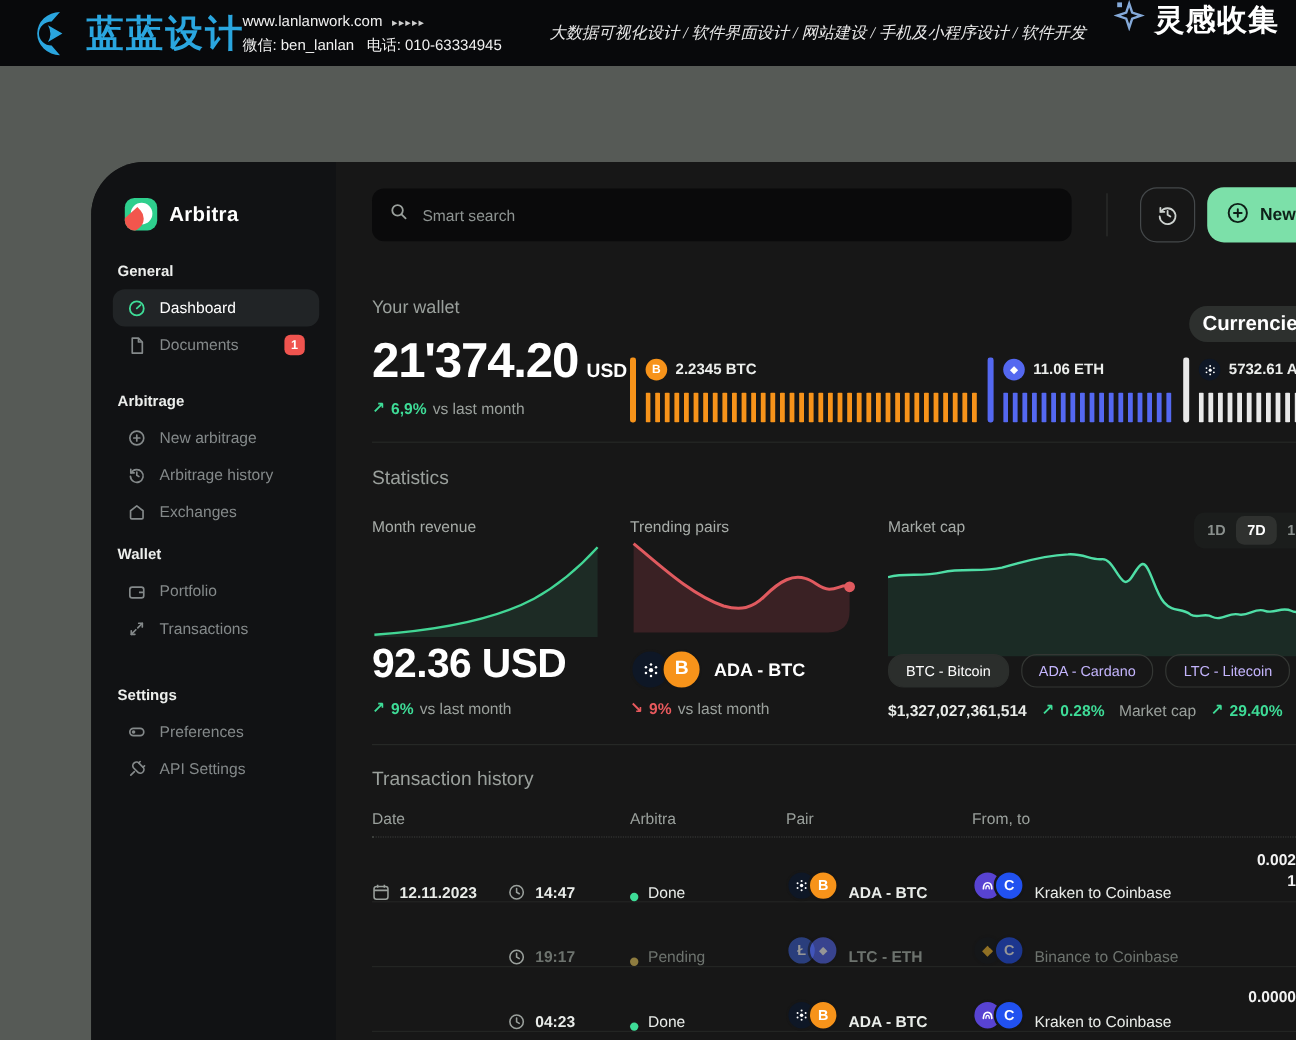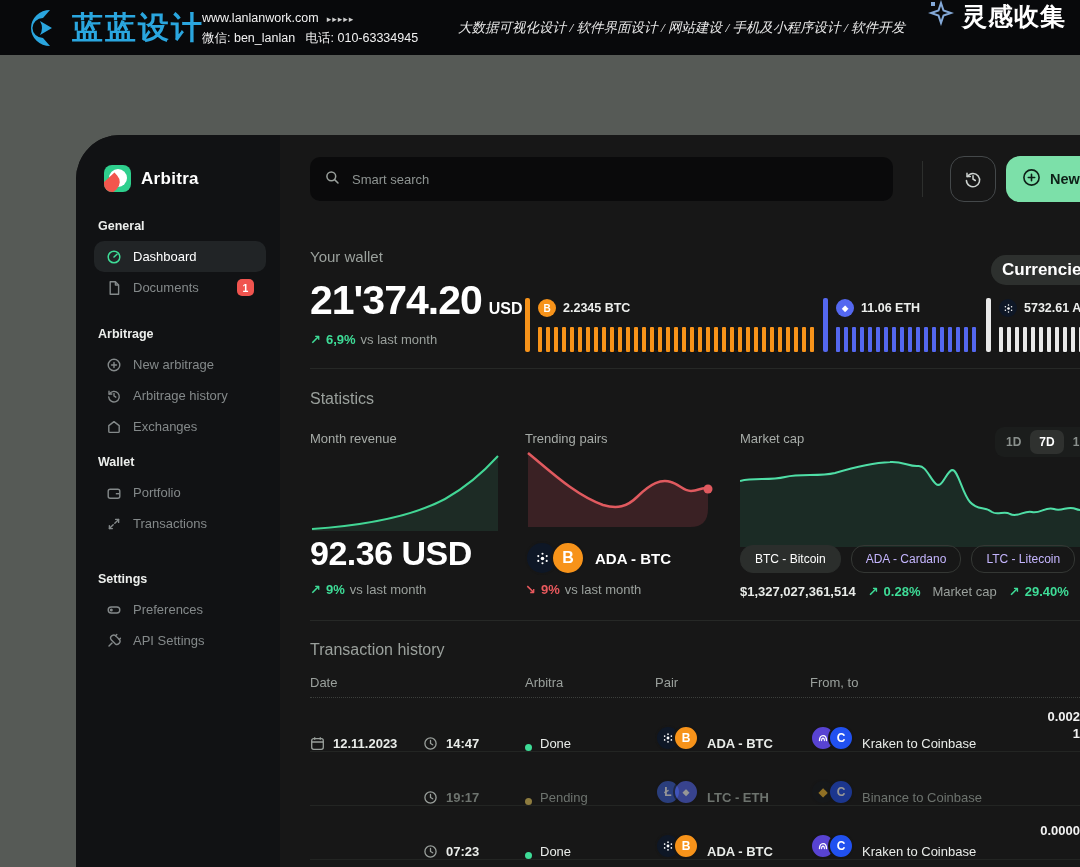--- a/index.html
+++ b/index.html
@@ -562,21 +562,21 @@
   </div>
 
   <div class="t-row" style="top:671px">
     <span class="cell" style="left:113px">
       <span class="ic">
           <svg width="15" height="15" viewBox="0 0 15 15" fill="none" stroke="currentColor" stroke-width="1.3" stroke-linecap="round">
             <circle cx="7.5" cy="7.5" r="5.6"></circle>
             <path d="M7.5 4.4 V7.5 L9.7 8.8"></path>
           </svg>
         </span>
-      <span class="dt">07:23</span>
+      <span class="dt">04:23</span>
     </span>
     <span class="cell" style="left:215px">
         <span class="dot g"></span>
         <span>Done</span>
       </span>
     <span class="cell" style="left:345px">
       <span class="pairset">
         <span class="coin coin-sm c-ada">
             <svg width="12" height="12" viewBox="0 0 10 10" fill="#fff">
               <circle cx="5" cy="5" r="1.2"></circle>

